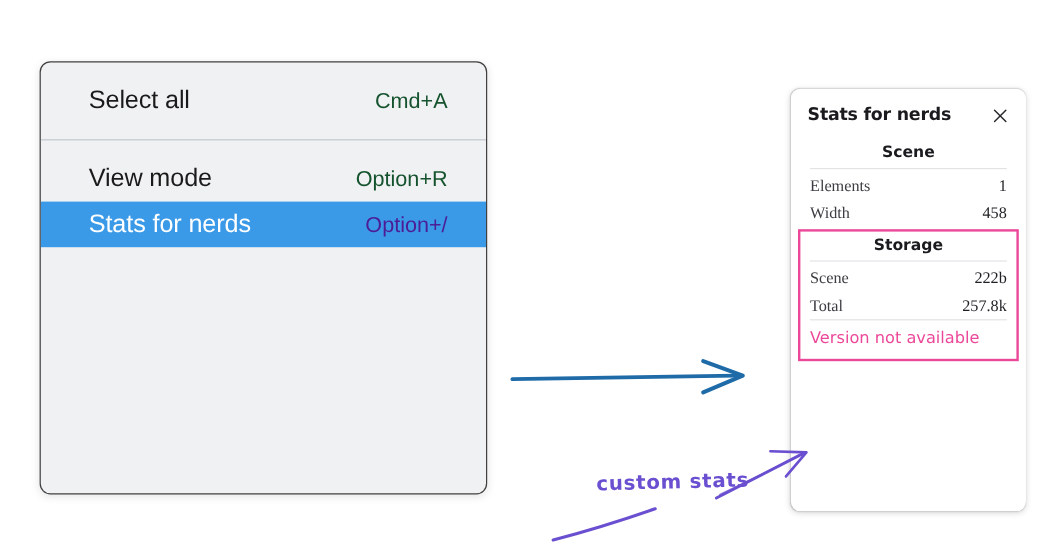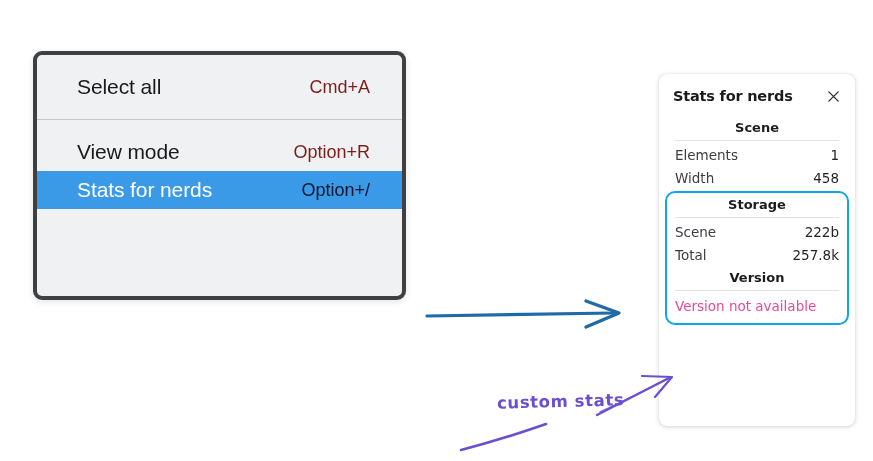--- a/index.html
+++ b/index.html
@@ -18,23 +18,23 @@
     background: #ffffff;
     overflow: hidden;
   }
 
   
   #context-menu {
     position: absolute;
     left: 33px;
     top: 51px;
     width: 373px;
-    height: 249px;
+    height: 361px;
     background: #f0f1f3;
-    border: 4px solid #404040;
+    border: 1px solid #404040;
     border-radius: 9px;
     box-shadow: 0 2px 7px rgba(0,0,0,0.10);
     box-sizing: border-box;
     overflow: hidden;
   }
   .menu-group { padding: 0; }
   .menu-group.group-top { padding-top: 13px; padding-bottom: 13px; }
   .menu-group.group-bottom { padding-top: 13px; padding-bottom: 0px; }
   .menu-sep {
     height: 1px;
@@ -51,28 +51,28 @@
     cursor: default;
   }
   .menu-item .mi-label {
     font-size: 21px;
     color: #1a1a1a;
     letter-spacing: -0.1px;
     white-space: nowrap;
   }
   .menu-item .mi-shortcut {
     font-size: 18px;
-    color: #7f1d1d;
+    color: #14532d;
     white-space: nowrap;
   }
   .menu-item.selected {
     background: #3b9ae8;
   }
   .menu-item.selected .mi-label { color: #ffffff; }
-  .menu-item.selected .mi-shortcut { color: #0f172a; }
+  .menu-item.selected .mi-shortcut { color: #4c1d95; }
   .menu-tail { height: 18px; }
 
   
   #stats-panel {
     position: absolute;
     left: 659px;
     top: 74px;
     width: 196px;
     height: 352px;
     background: #ffffff;
@@ -112,33 +112,34 @@
     background: #e3e3e6;
     margin: 0 2px 2px 2px;
   }
   .stat-row {
     display: flex;
     justify-content: space-between;
     align-items: center;
     font-size: 13.5px;
     color: #3c3c43;
     padding: 3.5px 2px;
+    font-family: Liberation Serif, serif;
   }
   .stat-row .sr-value { color: #1f1f24; }
   .single-row {
     font-size: 13.5px;
     color: #ec4899;
     padding: 5px 2px 3px 2px;
   }
   
   #custom-stats-box {
-    border: 2px solid #0ea5e9;
+    border: 2px solid #ec4899;
     margin: 2px -8px 12px -8px;
     padding: 0 6px 6px 6px;
-    border-radius: 10px;
+    border-radius: 0;
   }
 
   
   .annot-svg {
     position: absolute;
     left: 0; top: 0;
     width: 873px; height: 461px;
     pointer-events: none;
   }
   #annotation-text {
@@ -215,21 +216,20 @@
           <span class="sr-label">Scene</span>
           <span class="sr-value">222b</span>
         </div>
         <div class="stat-row">
           <span class="sr-label">Total</span>
           <span class="sr-value">257.8k</span>
         </div>
       </div>
 
       <div>
-        <div class="section-head">Version</div>
         <div class="hr"></div>
         <div class="single-row">Version not available</div>
       </div>
 
     </div>
   </div>
 
   <svg class="annot-svg">
 
     <g>

